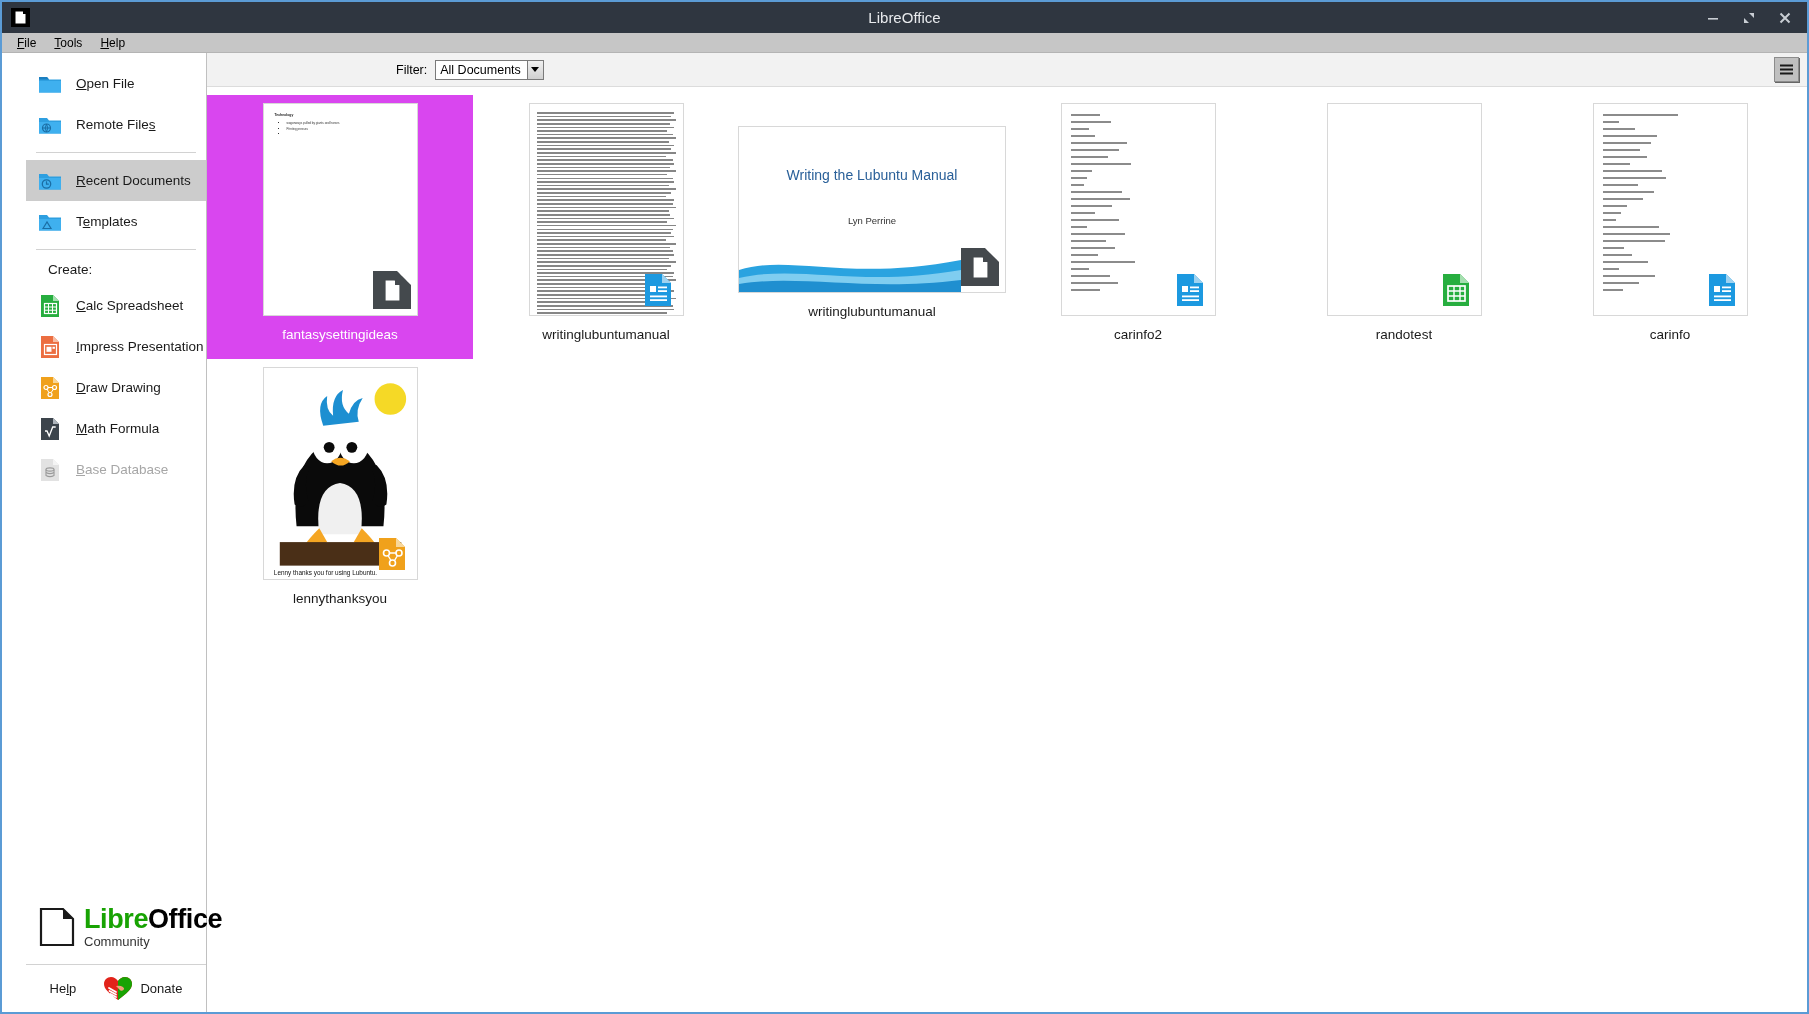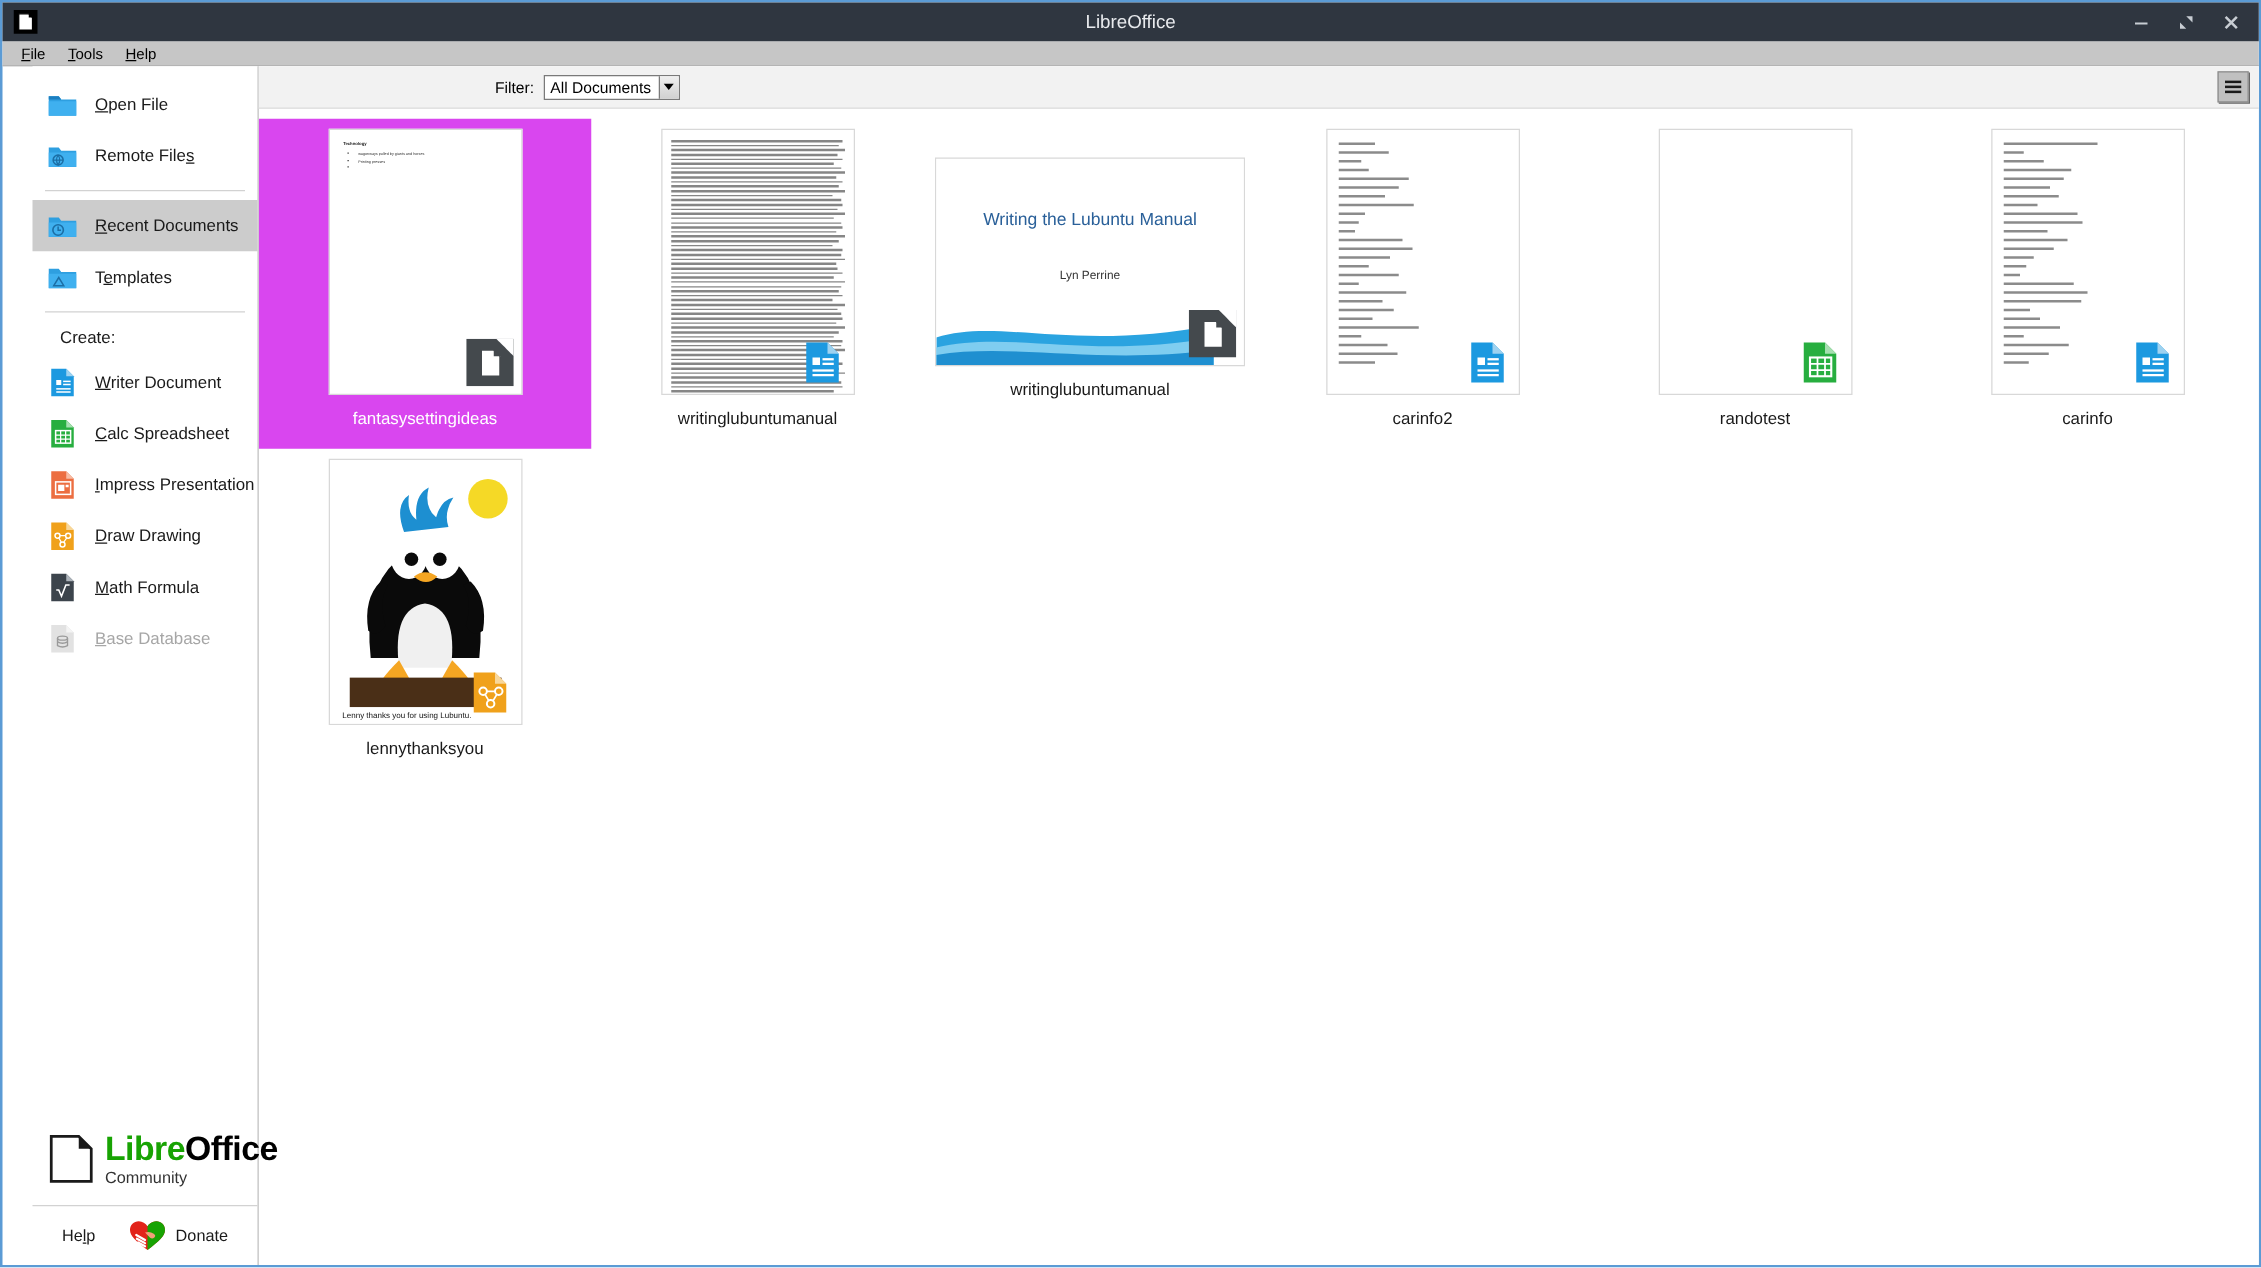--- a/index.html
+++ b/index.html
@@ -218,21 +218,21 @@
   .card.selected { background: #d946ef; }
   .thumb-frame {
     width: 155px; height: 213px;
     background: #ffffff;
     position: relative;
     overflow: hidden;
     border: 1px solid #d8d8d8;
     flex: 0 0 auto;
   }
   .thumb-frame.wide {
-    width: 248px; height: 167px;
+    width: 268px; height: 167px;
     margin-top: 23px;
   }
   .card-title {
     margin-top: 11px;
     font-size: 13.5px;
     color: #1a1a1a;
     max-width: 240px;
     overflow: hidden; white-space: nowrap; text-overflow: ellipsis;
   }
   .card.selected .card-title { color: #ffffff; }
@@ -381,34 +381,20 @@
               <path d="M6 19.5 L10 13 L14 19.5 Z" fill="none" stroke="#1b6ea5" stroke-width="1.2"></path>
             </svg>
           </span>
           <span class="nav-label">T<u>e</u>mplates</span>
         </div>
 
         <div class="divider"></div>
 
         <div class="create-head">Create:</div>
 
-        <div class="create-item">
-          <span class="nav-icon">
-            <svg width="26" height="26" viewBox="0 0 26 26">
-              <path d="M4 2 h12 l6 6 v16 h-18 z" fill="#1c99e0"></path>
-              <path d="M16 2 l6 6 h-6 z" fill="#9ed2f0"></path>
-              <rect x="8" y="11" width="4" height="4" fill="#fff"></rect>
-              <rect x="13.5" y="11.5" width="6" height="1.2" fill="#fff"></rect>
-              <rect x="13.5" y="14" width="6" height="1.2" fill="#fff"></rect>
-              <rect x="8" y="17.5" width="11.5" height="1.2" fill="#fff"></rect>
-              <rect x="8" y="20" width="11.5" height="1.2" fill="#fff"></rect>
-            </svg>
-          </span>
-          <span class="nav-label"><u>W</u>riter Document</span>
-        </div>
 
         <div class="create-item">
           <span class="nav-icon">
             <svg width="26" height="26" viewBox="0 0 26 26">
               <path d="M4 2 h12 l6 6 v16 h-18 z" fill="#27ae3f"></path>
               <path d="M16 2 l6 6 h-6 z" fill="#a6dfb0"></path>
               <rect x="7.5" y="10.5" width="12" height="10" fill="none" stroke="#fff" stroke-width="1.2"></rect>
               <path d="M7.5 14 h12 M7.5 17.2 h12 M11.5 10.5 v10 M15.5 10.5 v10" stroke="#fff" stroke-width="1"></path>
             </svg>
           </span>

